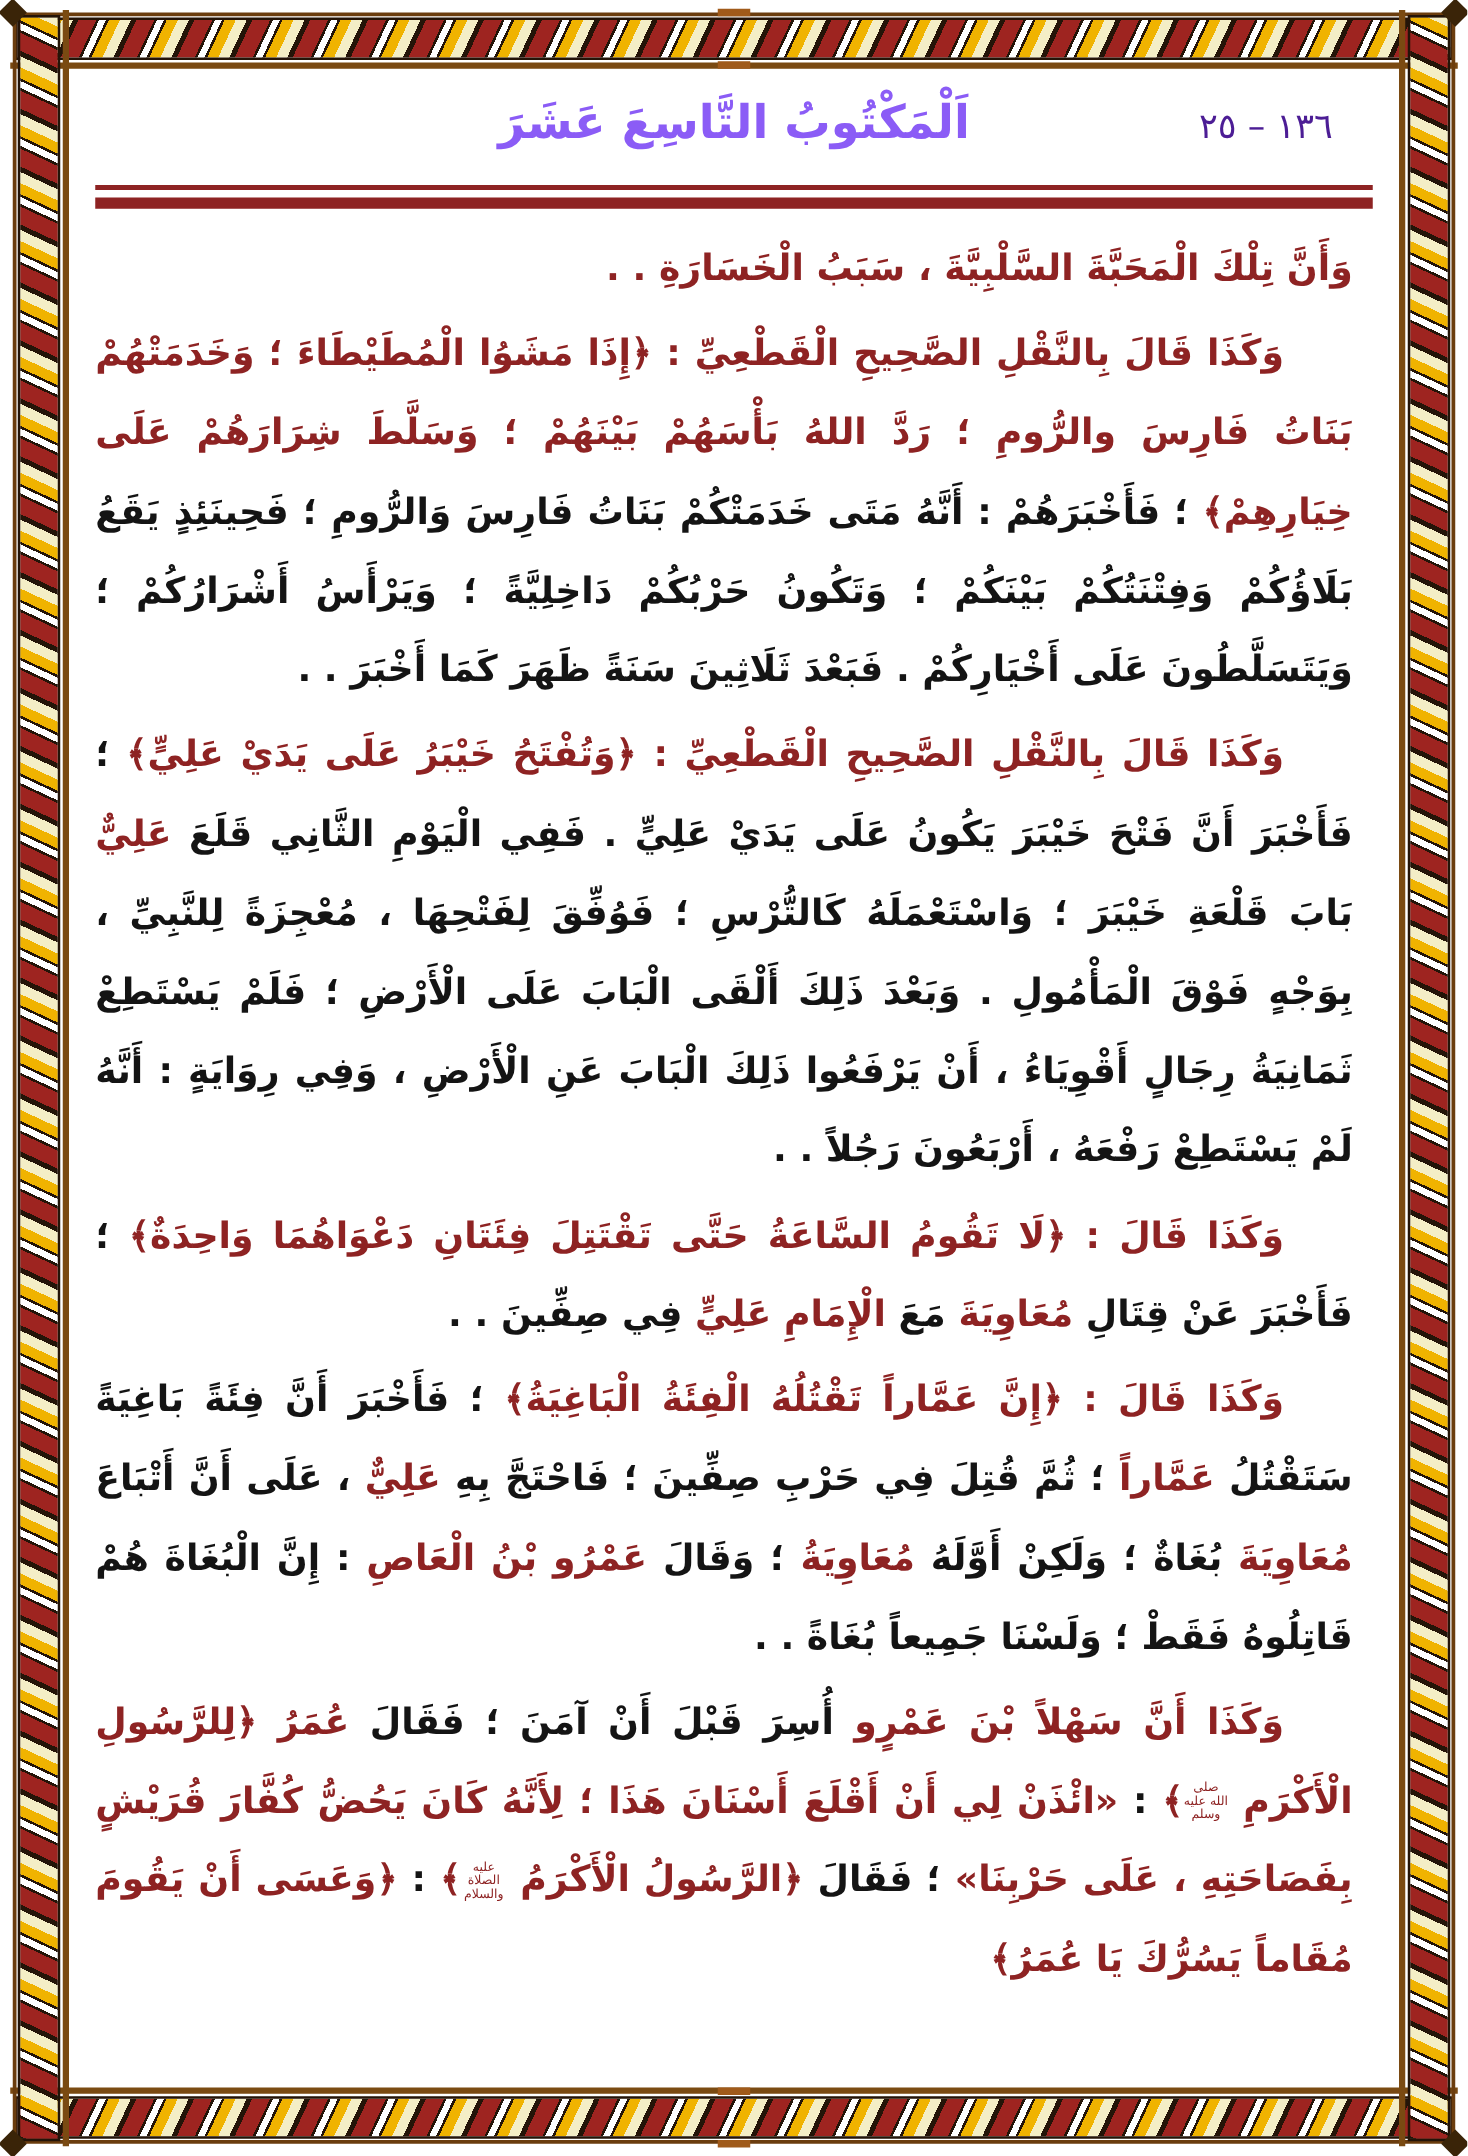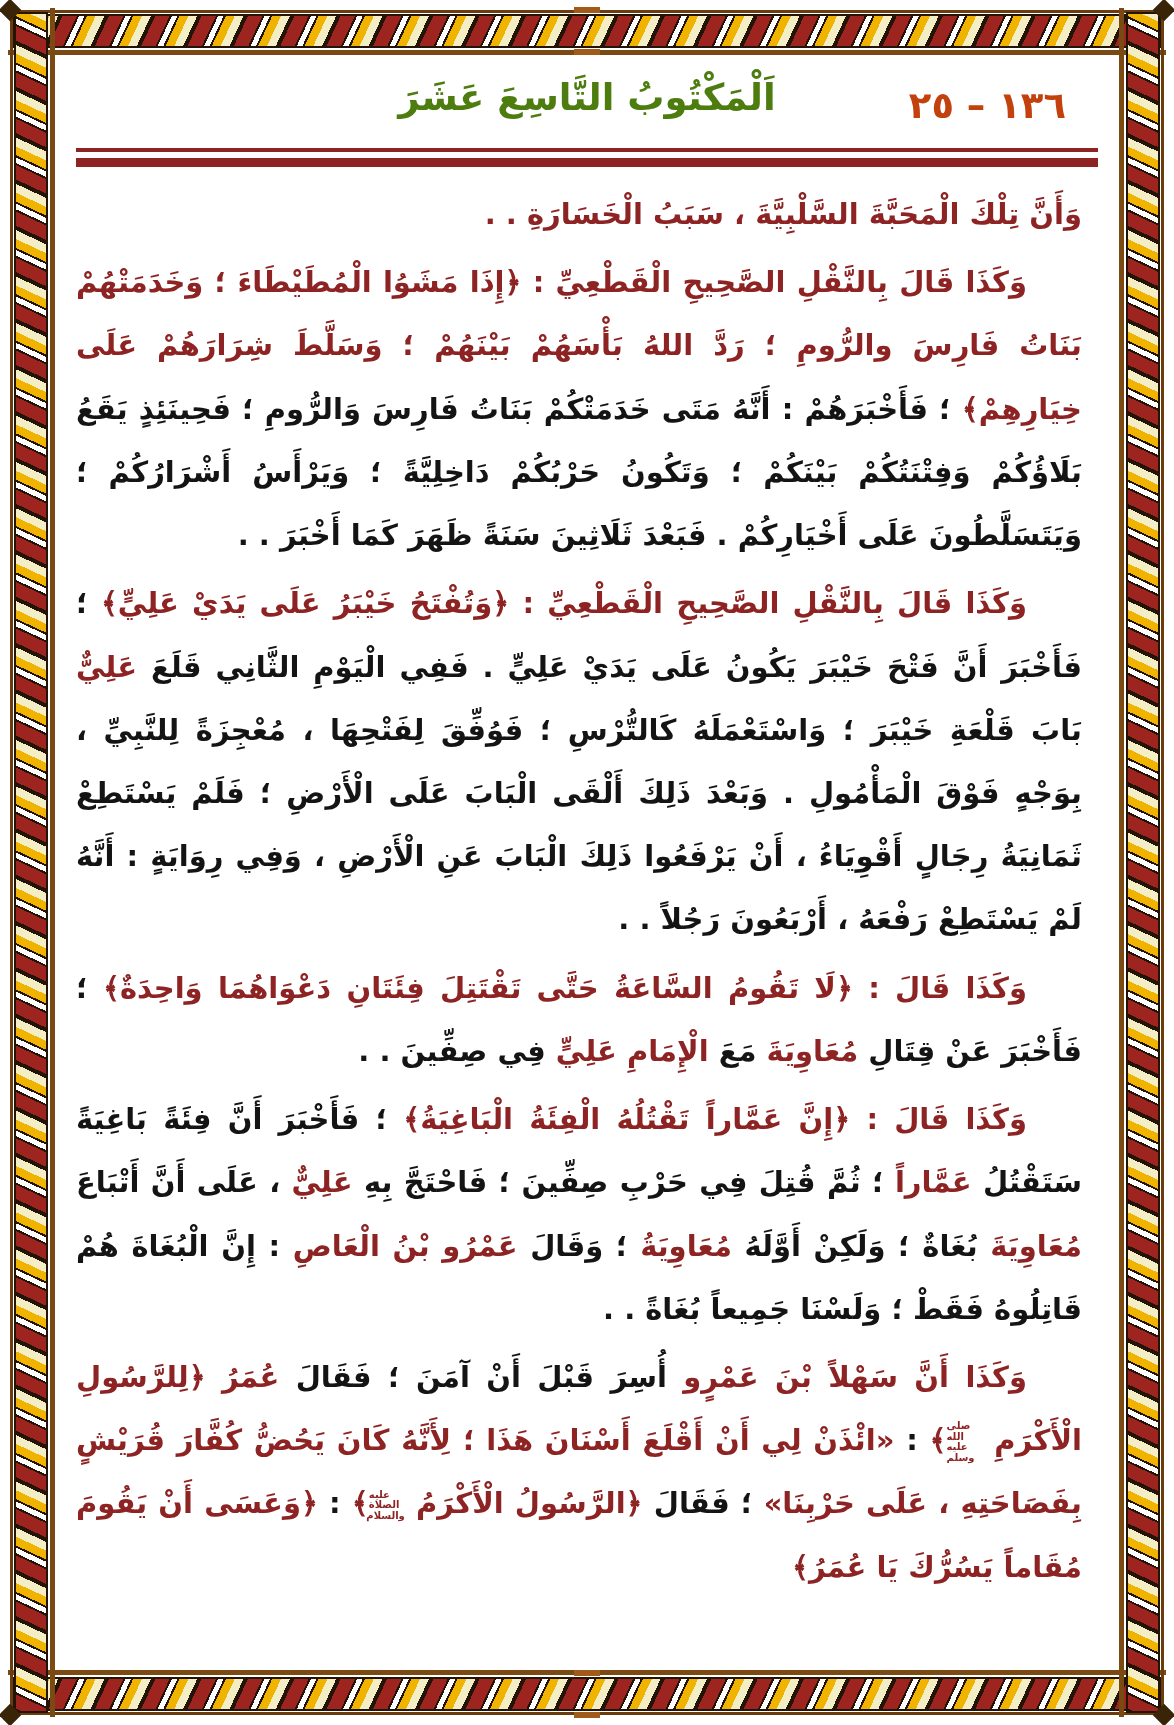--- a/index.html
+++ b/index.html
@@ -55,43 +55,43 @@
   .tab.bottom-b{bottom:49px;}
 
   
   .content{
     position:absolute;top:60px;bottom:66px;left:72px;right:72px;
     direction:rtl;overflow:hidden;
   }
   .header{position:relative;height:88px;}
   .page-num{
     position:absolute;right:36px;top:24px;
-    font-size:37px;font-weight:bold;color:#c2410c;letter-spacing:2px;
+    font-size:28px;font-weight:normal;color:#4c1d95;letter-spacing:2px;
   }
   .title{
     position:absolute;left:0;right:0;top:16px;text-align:center;
-    font-size:37px;font-weight:bold;color:#4d7c0f;
+    font-size:37px;font-weight:bold;color:#8b5cf6;
   }
   .rule{margin:0 4px;}
   .rule .r1{height:4px;background:#8e2323;margin-bottom:6px;}
   .rule .r2{height:9px;background:#8e2323;}
 
   .body-text{
     margin-top:16px;padding:0 4px;
     font-size:29px;font-weight:bold;color:#141414;
     text-align:justify;line-height:2.18;
   }
   .para{text-indent:55px;margin:0 16px 5px 0;}
   .para.no-indent{text-indent:0;}
   .seg.red{color:#8e2323;}
   .seg.black{color:#141414;}
   .saw-mark{
     display:inline-block;width:36px;vertical-align:middle;
-    font-size:10px;line-height:1.05;text-align:left;text-indent:0;
-    color:#8e2323;font-weight:bold;white-space:normal;
+    font-size:10px;line-height:1.05;text-align:center;text-indent:0;
+    color:#8e2323;font-weight:normal;white-space:normal;
   }
 </style>
 </head>
 <body>
 
 <div class="page">
 
   <div class="line-h outer-top"></div>
   <div class="band band-top"></div>
   <div class="line-h inner-top"></div>

